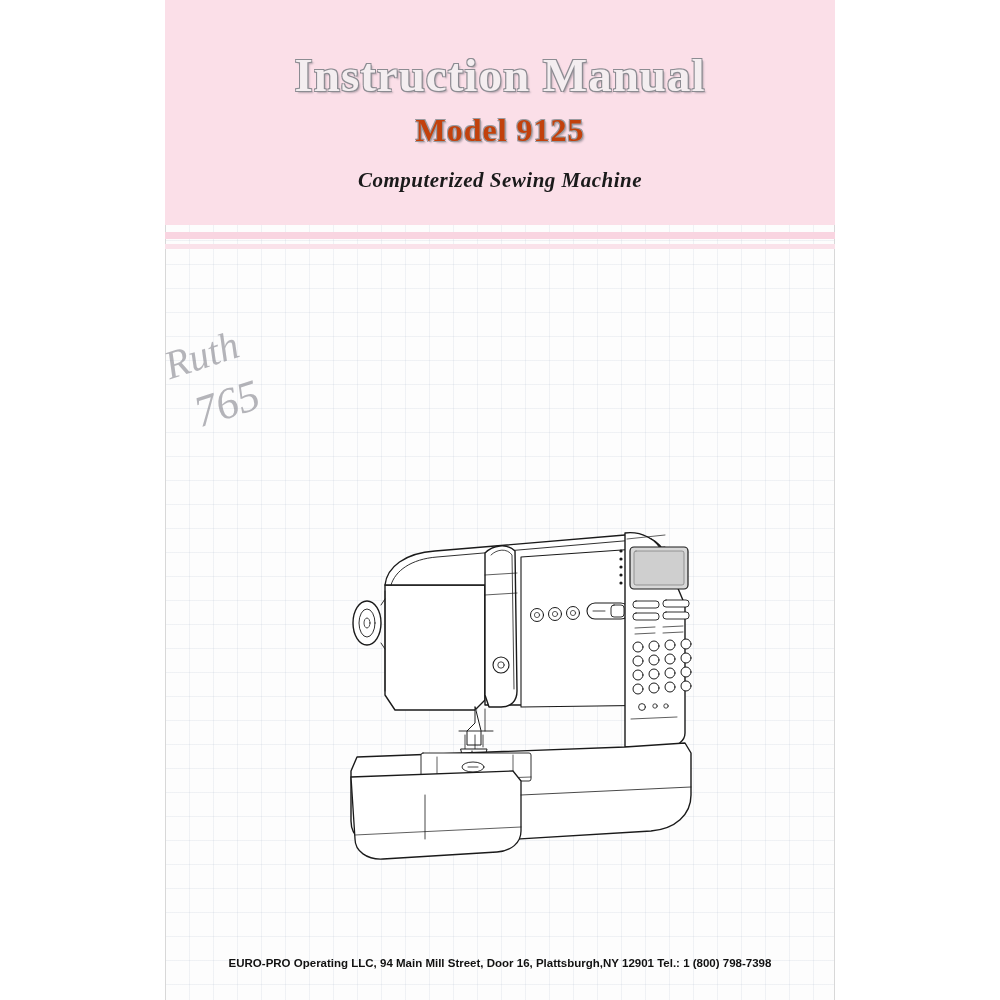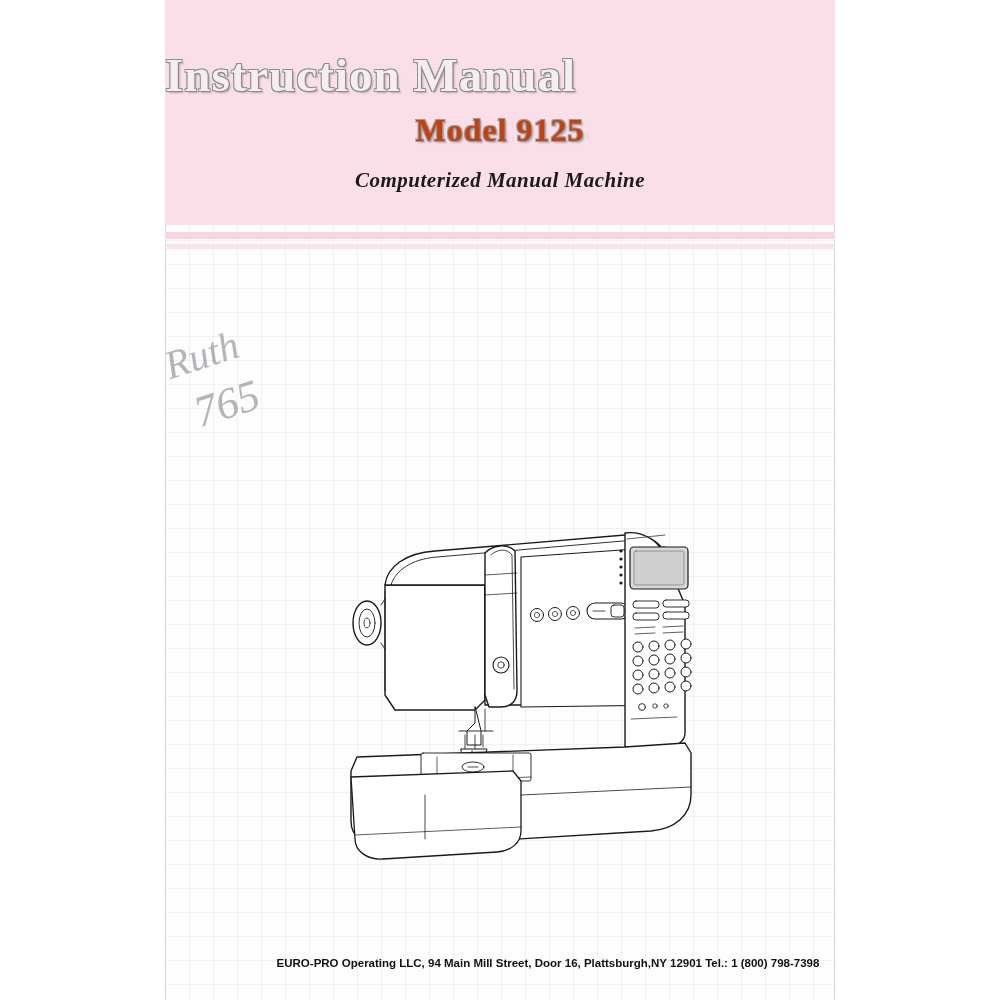--- a/index.html
+++ b/index.html
@@ -48,21 +48,21 @@
   .band-stripe-2 {
     position: absolute;
     left: 0; top: 244px;
     width: 670px; height: 5px;
     background: #fae2ea;
   }
   .title {
     position: absolute;
     left: 0; top: 48px;
     width: 670px;
-    text-align: left;
+    text-align: center;
     font-family: "Liberation Serif", serif;
     font-weight: bold;
     font-size: 47px;
     letter-spacing: 1px;
     color: #f4eef0;
     text-shadow:
       -1px -1px 0 #8c8c92,
       1px -1px 0 #8c8c92,
       -1px 1px 0 #8c8c92,
       1px 1px 0 #8c8c92,
@@ -127,21 +127,20 @@
   .footer {
     position: absolute;
     left: 0;
     top: 957px;
     width: 670px;
     text-align: center;
     font-family: "Liberation Sans", sans-serif;
     font-weight: bold;
     font-size: 11.5px;
     color: #111111;
-    padding-left: 48px;
   }
   .edge-left {
     position: absolute;
     left: 0; top: 0; width: 1px; height: 1000px;
     background: #d8d8d8;
   }
   .edge-right {
     position: absolute;
     right: 0; top: 0; width: 1px; height: 1000px;
     background: #d8d8d8;
@@ -155,21 +154,21 @@
   <div class="grid"></div>
   <div class="edge-left"></div>
   <div class="edge-right"></div>
 
   <div class="header-band"></div>
   <div class="band-stripe-1"></div>
   <div class="band-stripe-2"></div>
 
   <div class="title">Instruction Manual</div>
   <div class="subtitle">Model 9125</div>
-  <div class="tagline">Computerized Manual Machine</div>
+  <div class="tagline">Computerized Sewing Machine</div>
 
   <div class="handwriting">
     <span>Ruth</span>
     <span class="hw-2">765</span>
   </div>
 
   <div class="illustration">
     <svg viewBox="0 0 470 390" width="470" height="390" xmlns="http://www.w3.org/2000/svg">
       <g fill="none" stroke="#1a1a1a" stroke-width="1.4" stroke-linejoin="round" stroke-linecap="round">
 

